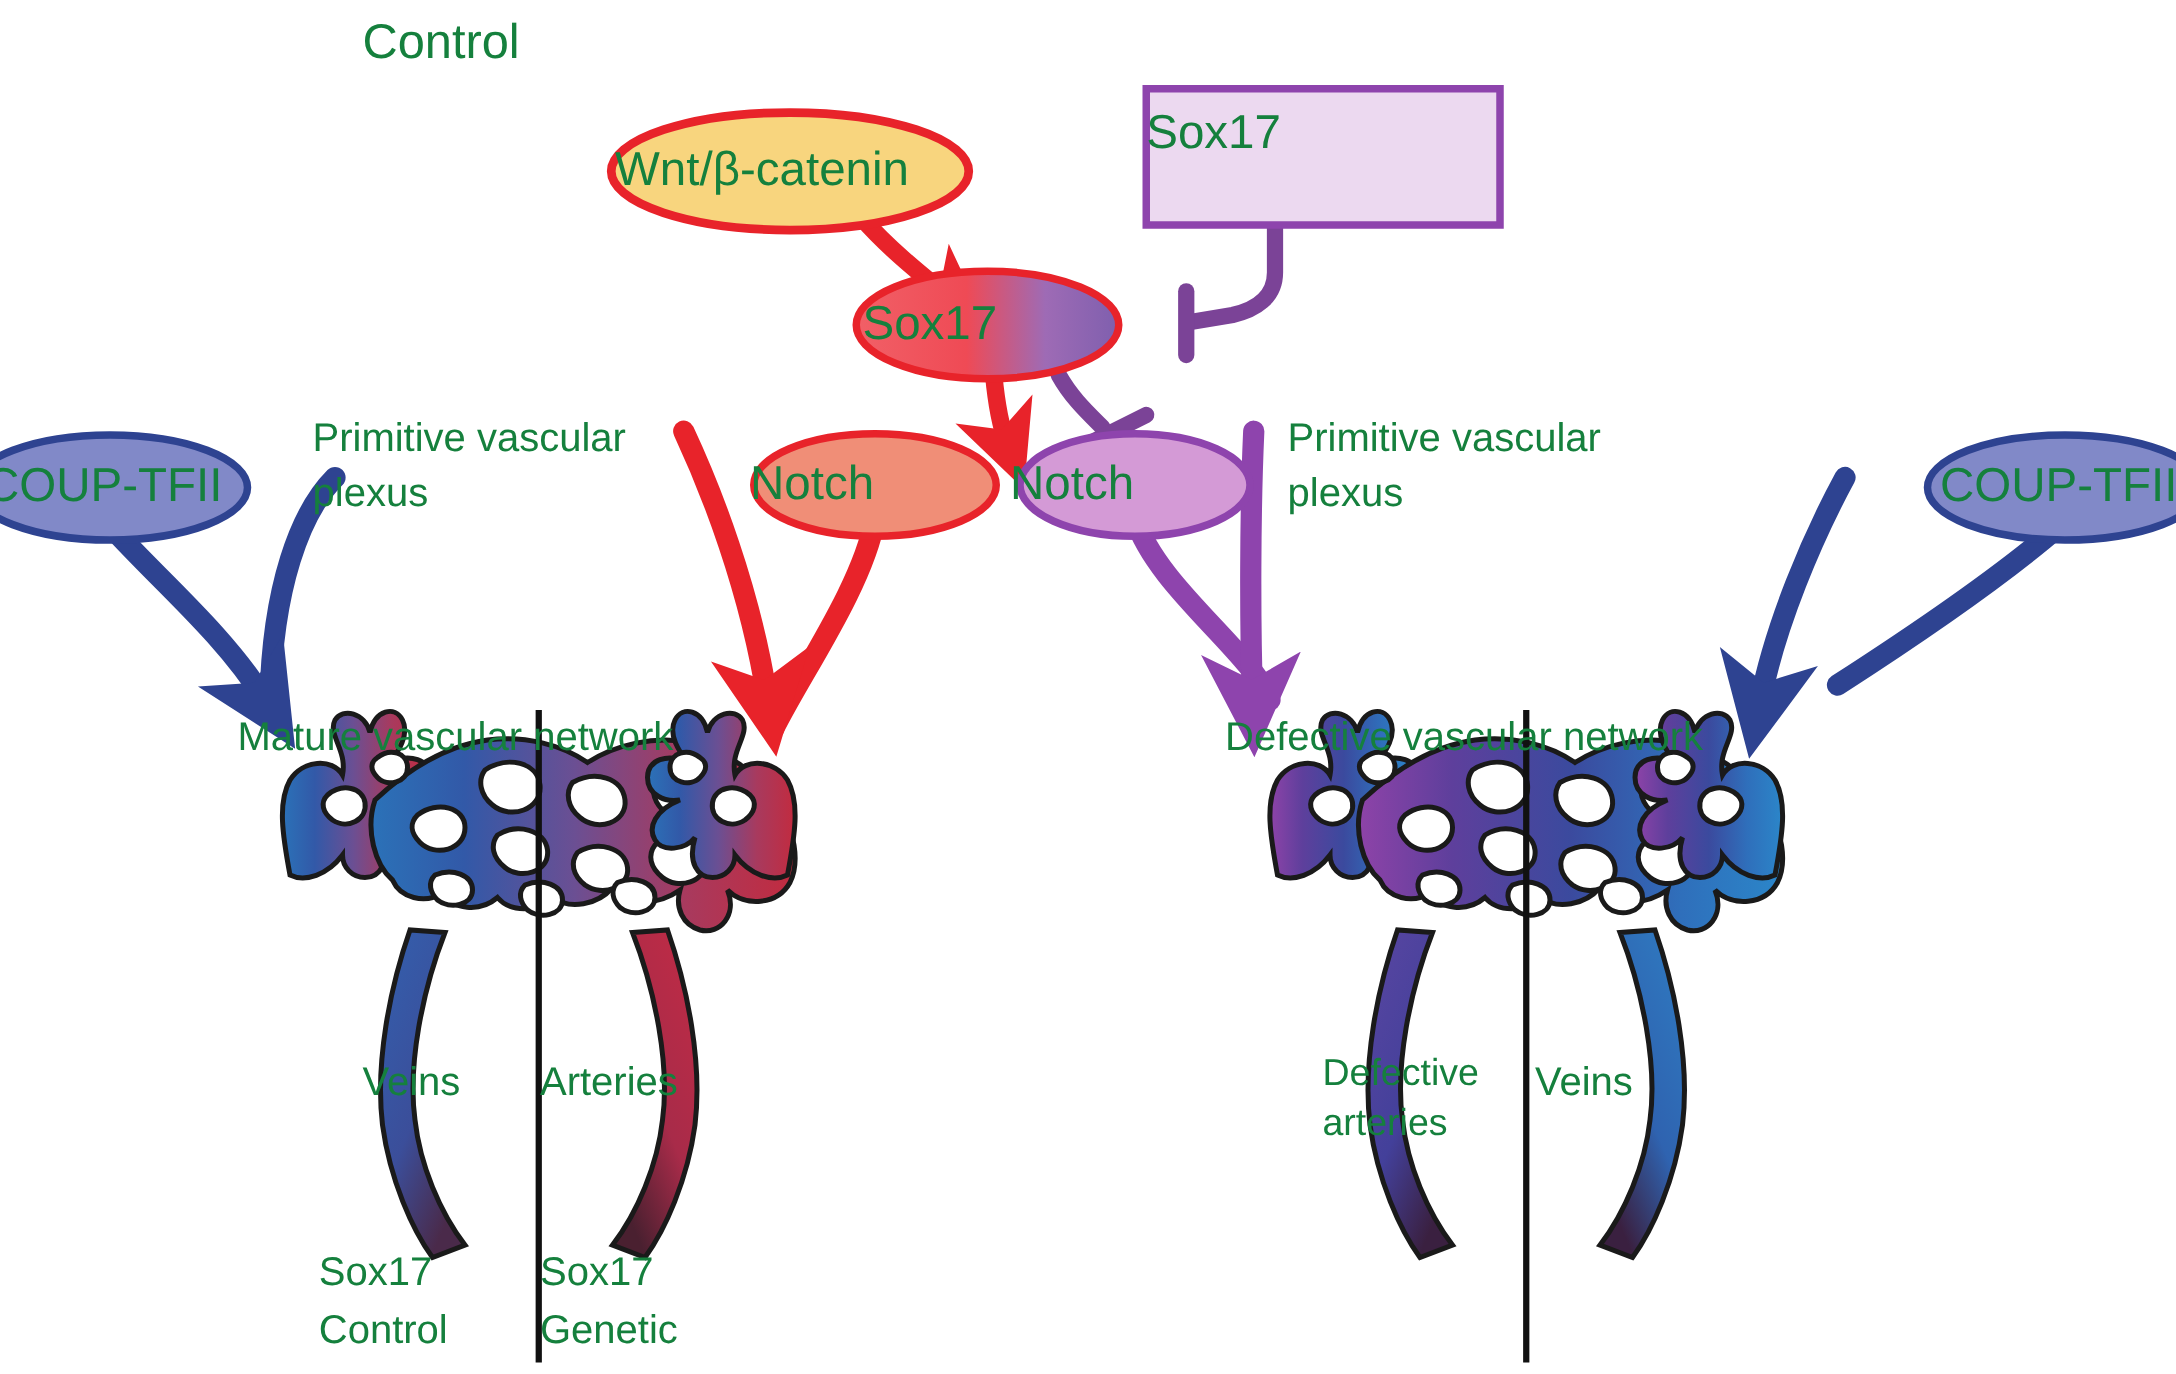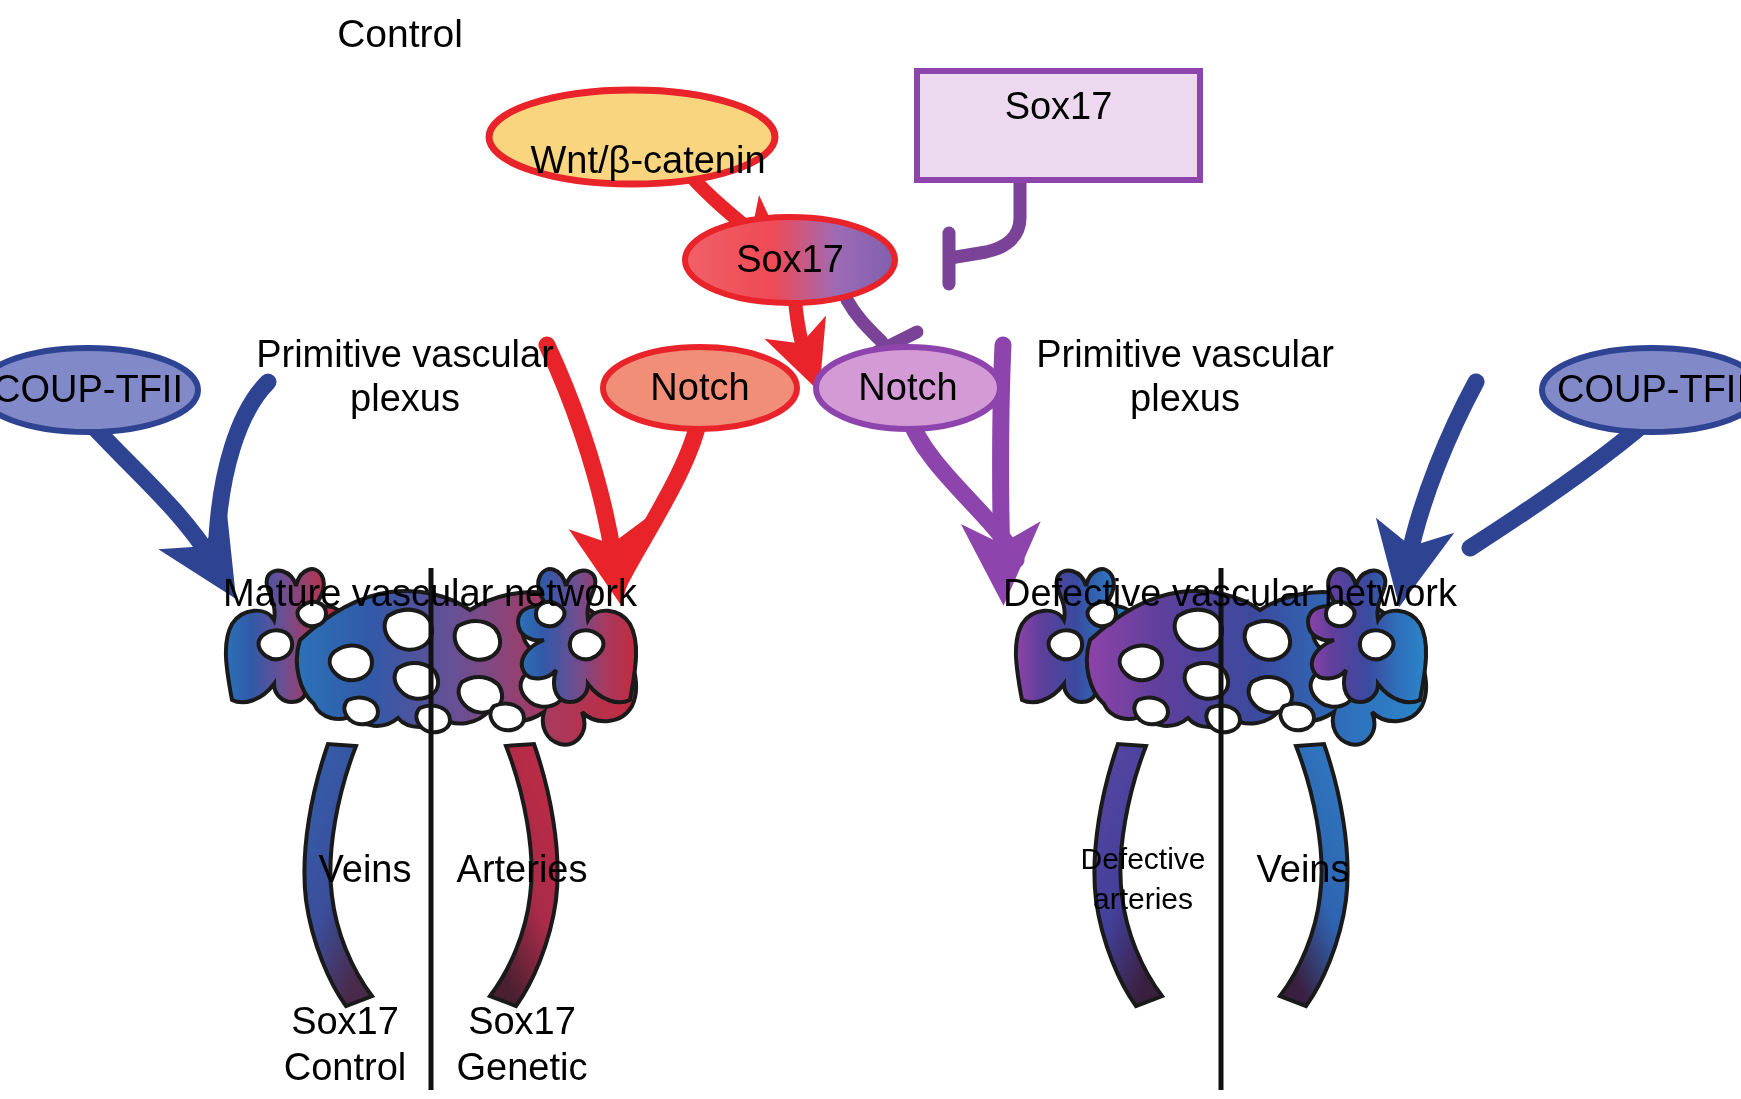--- a/index.html
+++ b/index.html
@@ -21,39 +21,38 @@
     height: 1099px;
     background: #ffffff;
   }
   #stage > svg {
     position: absolute;
     top: 0;
     left: 0;
   }
   .lbl {
     position: absolute;
-    color: #000000;
+    color: #15803d;
     white-space: pre;
     line-height: 1.12;
-    text-align: center;
     pointer-events: none;
   }
   .hdr {
     font-size: 39px;
   }
   .hdr sup {
     font-style: italic;
     font-size: 0.76em;
     vertical-align: super;
   }
   .nodetext {
     font-size: 38px;
   }
   .plain {
-    font-size: 38px;
+    font-size: 32px;
   }
   .small {
     font-size: 30px;
   }
   .boxtext {
     font-size: 38px;
   }
 </style>
 </head>
 <body>
@@ -317,21 +316,21 @@
     <ellipse cx="908" cy="388" rx="92" ry="41" fill="#d49ad6" stroke="#8e44ad" stroke-width="6"></ellipse>
 
     <ellipse cx="88" cy="390" rx="110" ry="42" fill="#8189c8" stroke="#2e4391" stroke-width="6"></ellipse>
 
     <ellipse cx="1652" cy="390" rx="110" ry="42" fill="#8189c8" stroke="#2e4391" stroke-width="6"></ellipse>
   </svg>
 
   <div class="lbl hdr" style="left:290px; top:12px; width:220px;">Control</div>
 
 
-  <div class="lbl nodetext" style="left:508px; top:115px; width:280px;margin-top:24px;">Wnt/β-catenin</div>
+  <div class="lbl nodetext" style="left:492px; top:115px; width:280px;">Wnt/β-catenin</div>
 
   <div class="lbl boxtext" style="left:917px; top:85px; width:283px;">Sox17</div>
 
   <div class="lbl nodetext" style="left:690px; top:238px; width:200px;">Sox17</div>
 
   <div class="lbl nodetext" style="left:600px; top:366px; width:200px;">Notch</div>
 
   <div class="lbl nodetext" style="left:808px; top:366px; width:200px;">Notch</div>
 
   <div class="lbl nodetext" style="left:-12px; top:368px; width:200px;">COUP-TFII</div>

